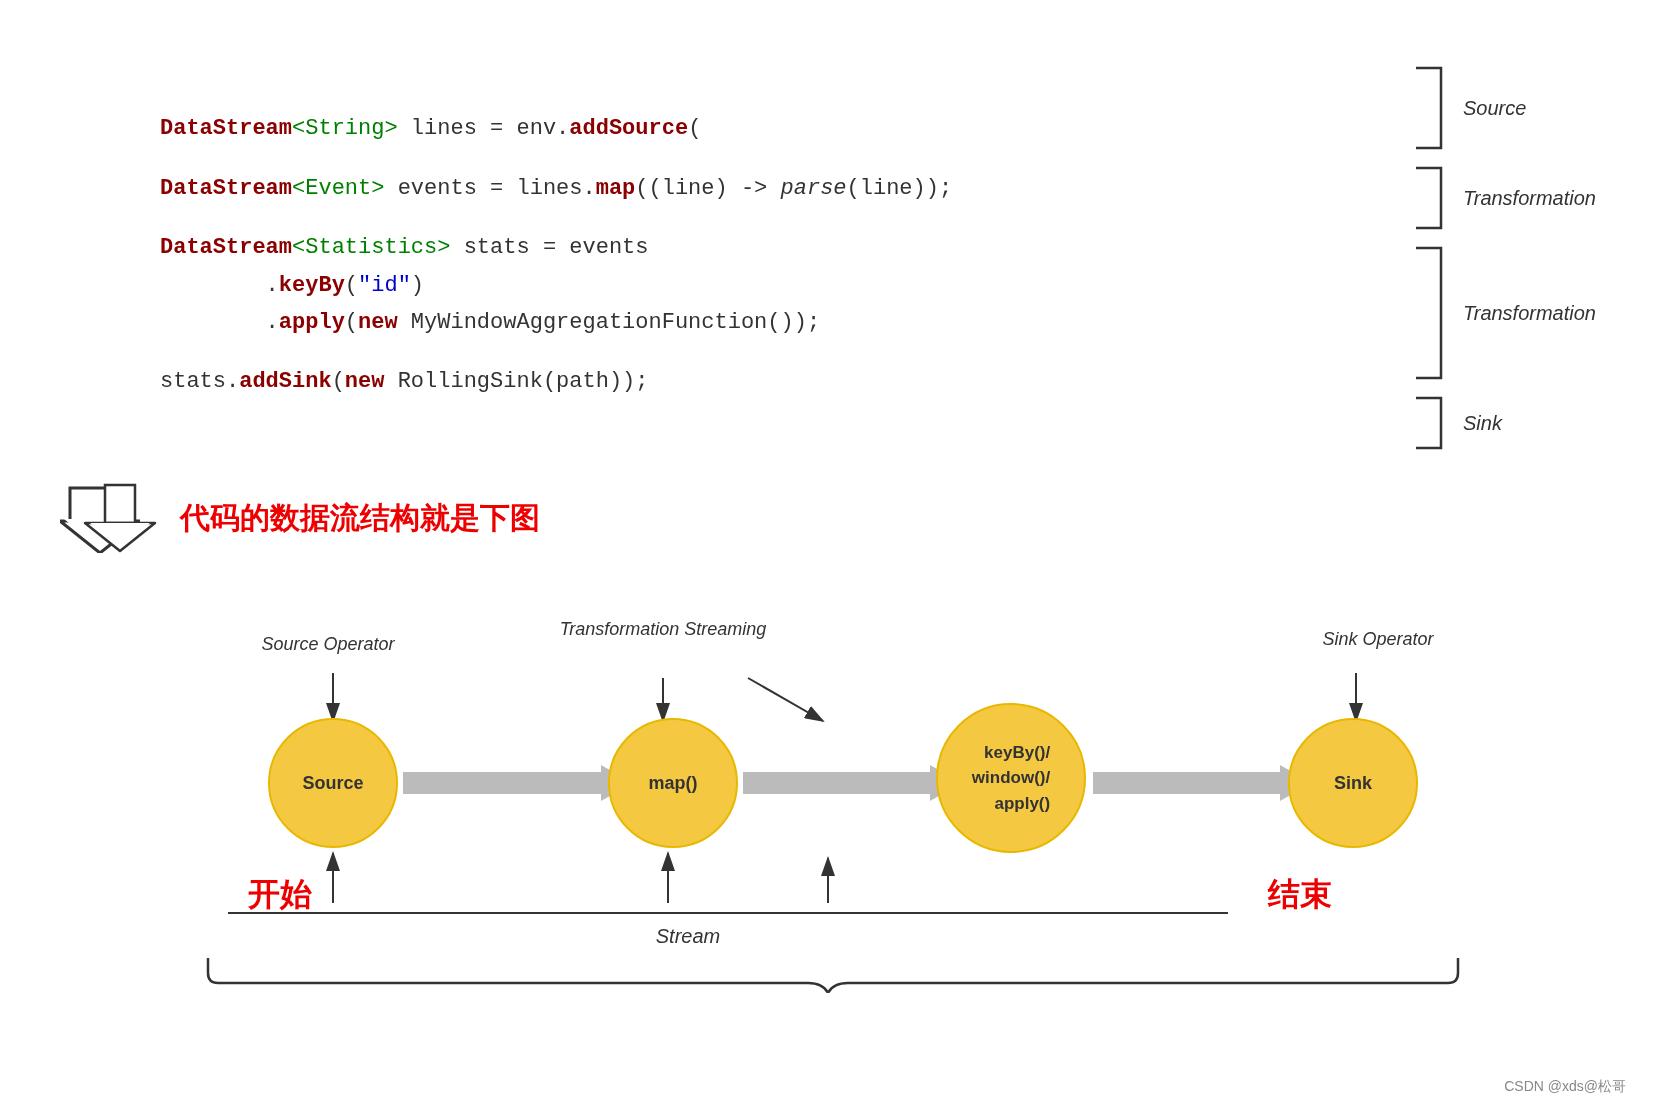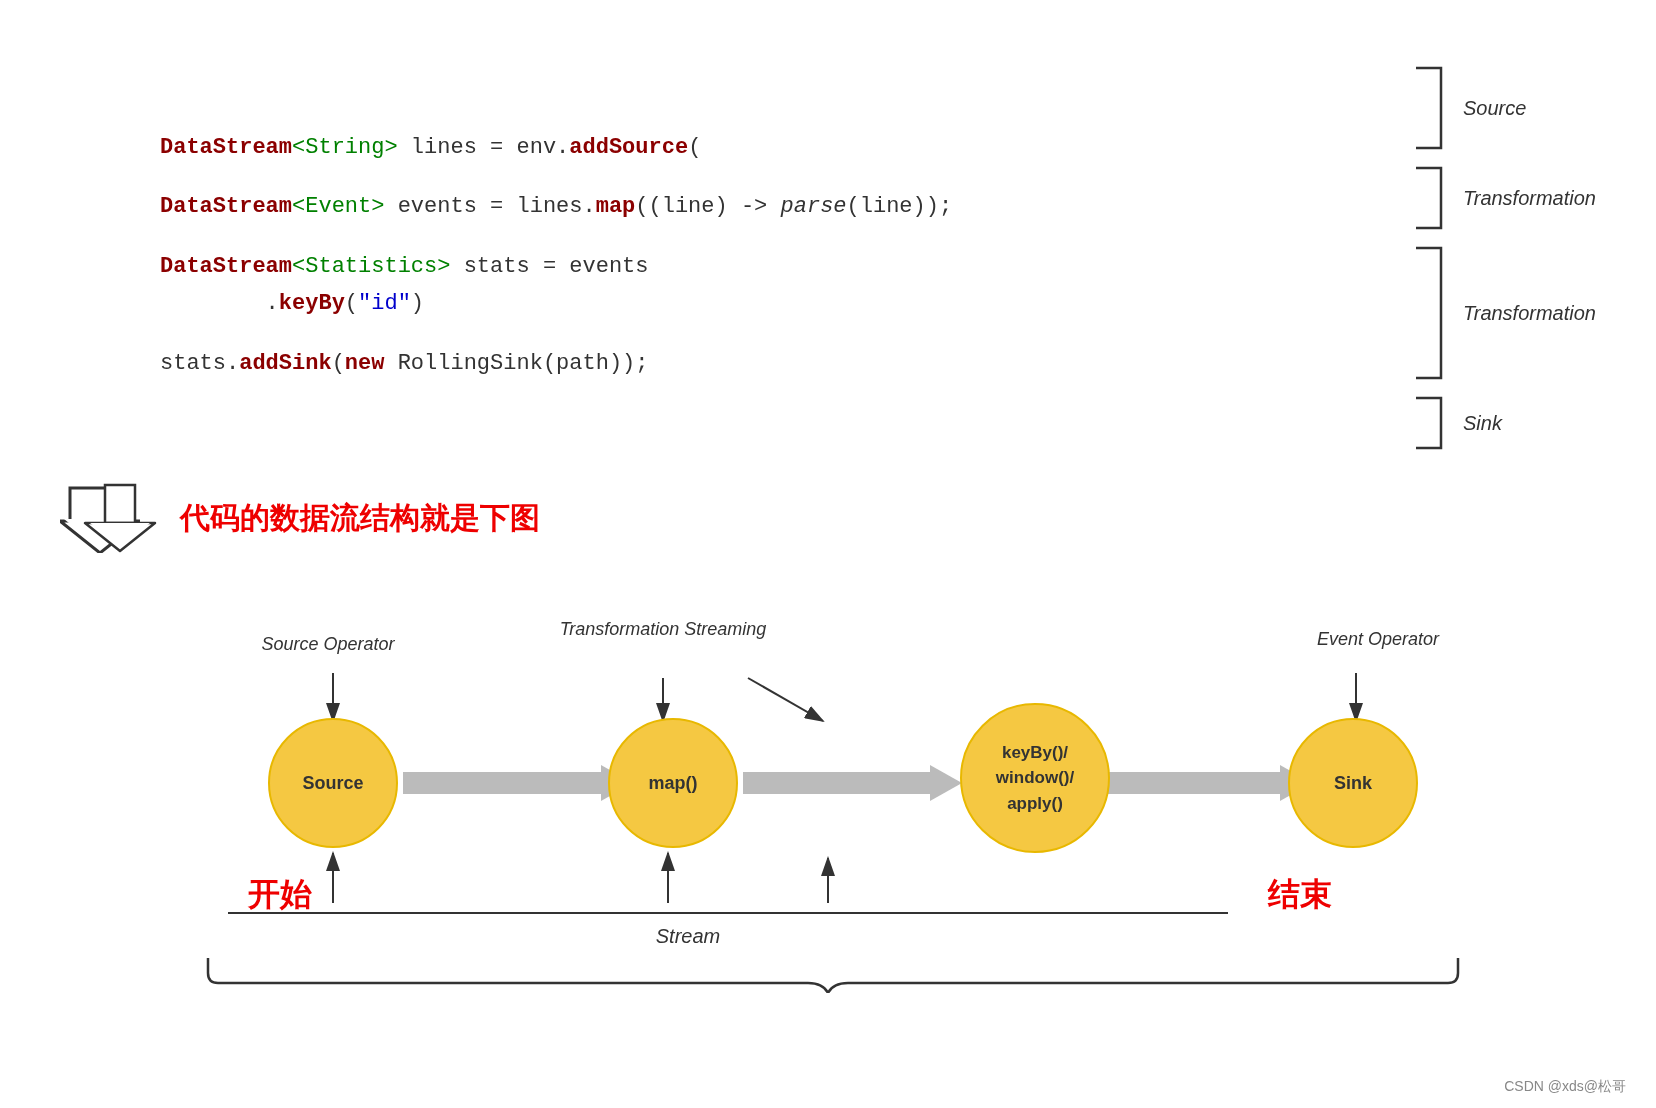--- a/index.html
+++ b/index.html
@@ -109,21 +109,21 @@
       justify-content: center;
       font-family: Arial, sans-serif;
       font-size: 18px;
       font-weight: bold;
       color: #333;
       text-align: center;
     }
 
     .node-source { left: 140px; top: 145px; }
     .node-map { left: 480px; top: 145px; }
-    .node-keyby { left: 832px; top: 130px; width: 150px; height: 150px; }
+    .node-keyby { left: 808px; top: 130px; width: 150px; height: 150px; text-align: right; }
     .node-sink { left: 1160px; top: 145px; }
 
     
     .node-label {
       position: absolute;
       font-family: Arial, sans-serif;
       font-style: italic;
       font-size: 18px;
       color: #333;
       text-align: center;
@@ -181,20 +181,21 @@
 
       <div class="code-line"><span class="kw">DataStream</span><span class="generic">&lt;Event&gt;</span> events = lines.<span class="method">map</span>((line) -&gt; <span class="italic">parse</span>(line));</div>
 
       <div class="code-separator"></div>
 
       <div class="code-line"><span class="kw">DataStream</span><span class="generic">&lt;Statistics&gt;</span> stats = events</div>
 
       <div class="code-line">        .<span class="method">keyBy</span>(<span class="string">"id"</span>)</div>
 
 
+      <div class="code-line">        .<span class="method">apply</span>(<span class="kw">new</span> MyWindowAggregationFunction());</div>
 
       <div class="code-separator"></div>
 
       <div class="code-line">stats.<span class="method">addSink</span>(<span class="kw">new</span> RollingSink(path));</div>
 
     </div>
 
     <div class="bracket-labels">
 
       <div class="bracket-item" style="margin-bottom:10px; margin-top: 0px;">
@@ -297,21 +298,21 @@
 
       <div class="node-label label-source">
         <em>Source
 Operator</em>
       </div>
       <div class="node-label label-transform" style="left:420px; top:45px; width:230px;">
         <em>Transformation
 Streaming</em>
       </div>
       <div class="node-label label-sink" style="left:1150px; top:55px; width:200px;">
-        <em>Event
+        <em>Sink
 Operator</em>
       </div>
 
       <div class="node node-source">
         <span>Source</span>
       </div>
       <div class="node node-map">
         <span>map()</span>
       </div>
       <div class="node node-keyby" style="font-size:17px; line-height:1.5;">

